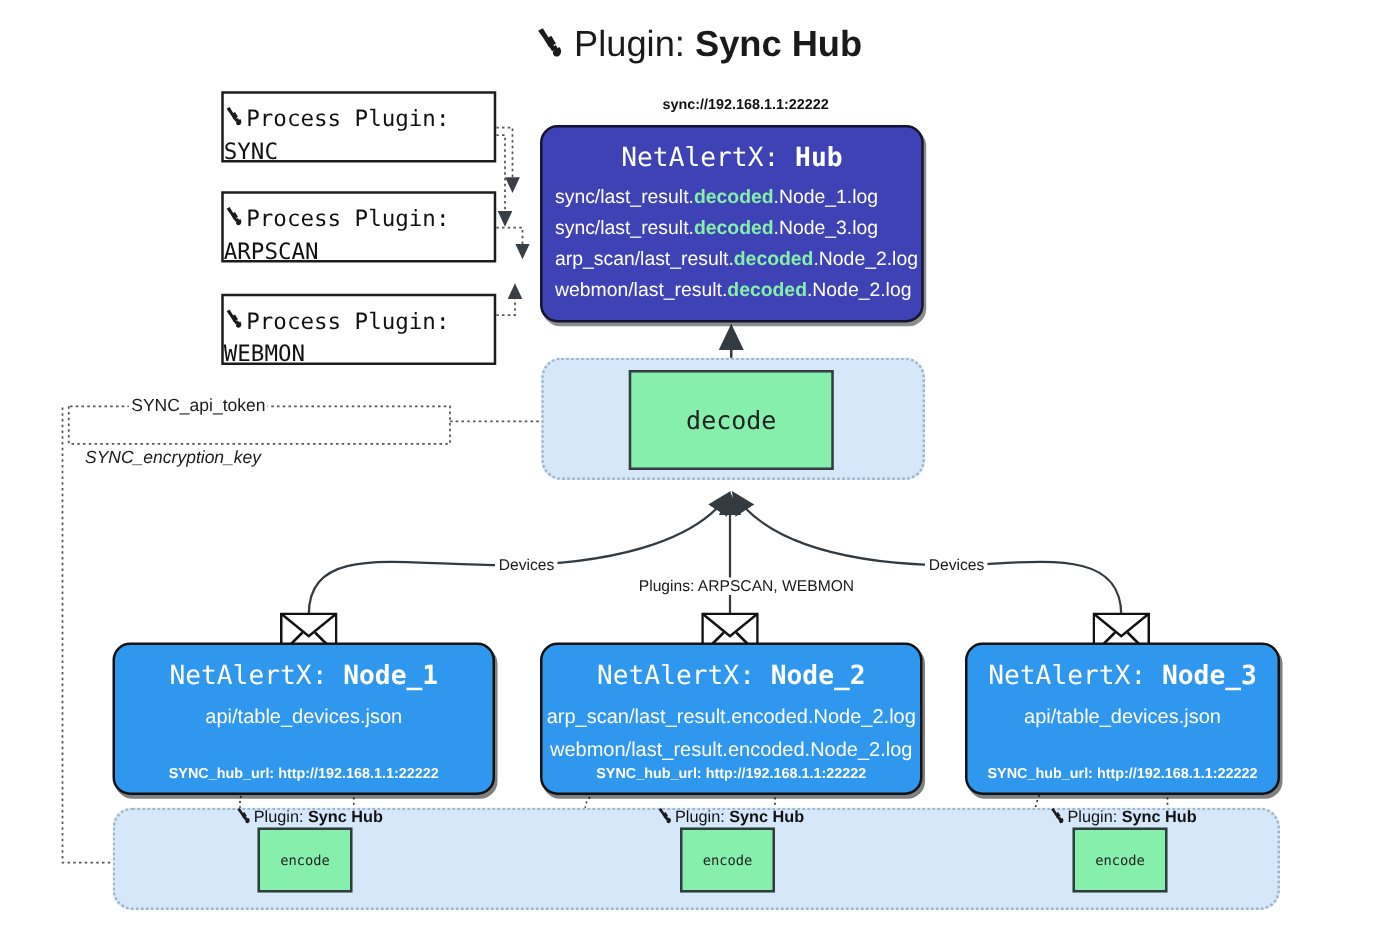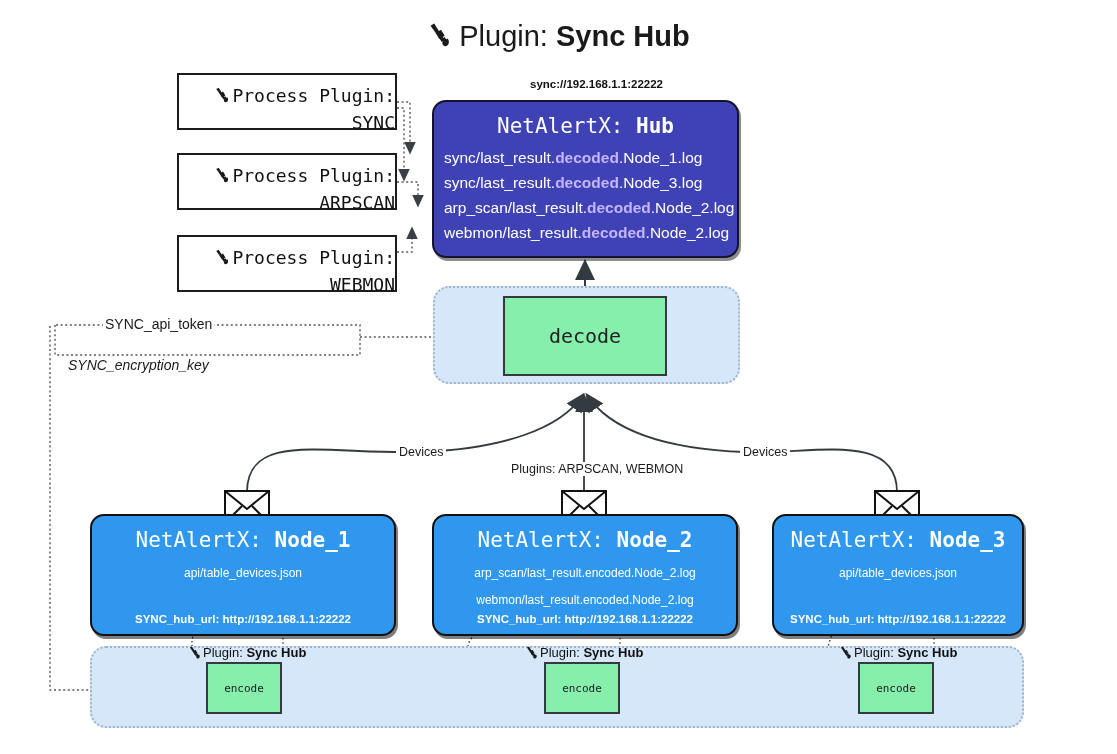--- a/index.html
+++ b/index.html
@@ -47,21 +47,21 @@
   
   .plug-icon { display: inline-block; vertical-align: middle; }
 
   
   .proc-box {
     background: #ffffff;
     border: 2px solid #1c1c1c;
     font-family: "DejaVu Sans Mono", monospace;
     font-size: 18px;
     line-height: 25px;
-    text-align: right;
+    text-align: left;
     padding-top: 8px;
     letter-spacing: 0px;
     color: #111;
   }
   .proc-box .l1 { white-space: nowrap; }
   .proc-box .l2 { white-space: nowrap; }
 
   
   .hub-box {
     background: #3f42b4;
@@ -79,21 +79,21 @@
     white-space: nowrap;
   }
   .hub-title .strong { font-weight: bold; }
   .hub-lines {
     margin-top: 7px;
     font-size: 15.5px;
     line-height: 25px;
     padding-left: 10px;
   }
   .hub-lines div { white-space: nowrap; }
-  .hub-lines b { font-weight: bold; color: #c4b5fd; }
+  .hub-lines b { font-weight: bold; color: #86efac; }
 
   .hub-url {
     position: absolute;
     font-size: 11.5px;
     font-weight: bold;
     white-space: nowrap;
     color: #111;
   }
 
   
@@ -129,21 +129,21 @@
     text-align: center;
   }
   .node-title {
     font-family: "DejaVu Sans Mono", monospace;
     font-size: 21px;
     margin-top: 12px;
     white-space: nowrap;
   }
   .node-title .strong { font-weight: bold; }
   .node-lines {
-    font-size: 12px;
+    font-size: 16px;
     line-height: 27px;
     margin-top: 8px;
   }
   .node-lines div { white-space: nowrap; }
   .node-foot {
     position: absolute;
     left: 0; right: 0;
     bottom: 9px;
     font-size: 11.5px;
     font-weight: bold;

